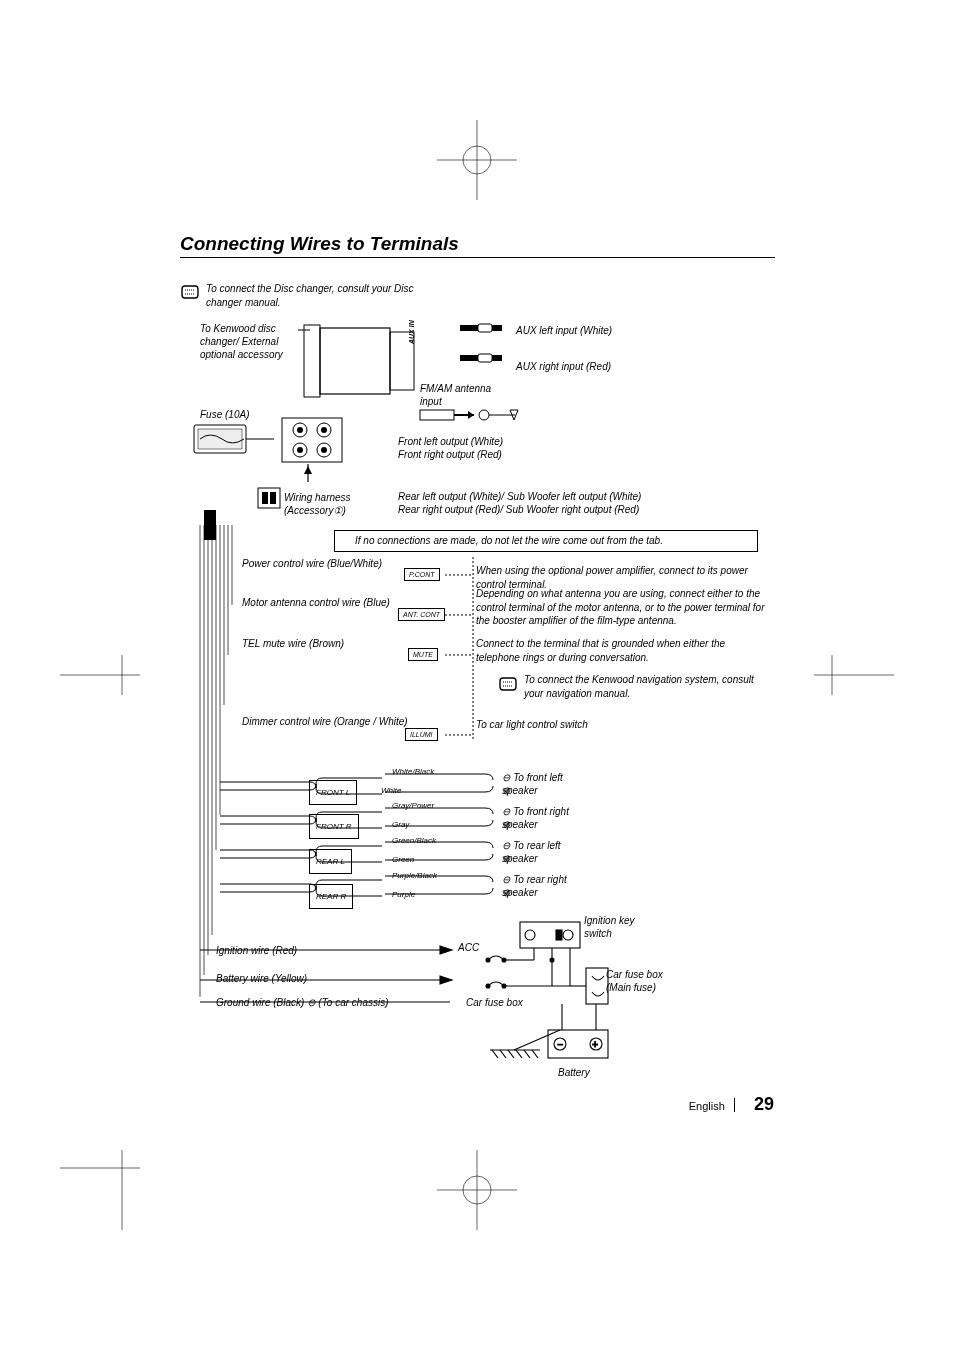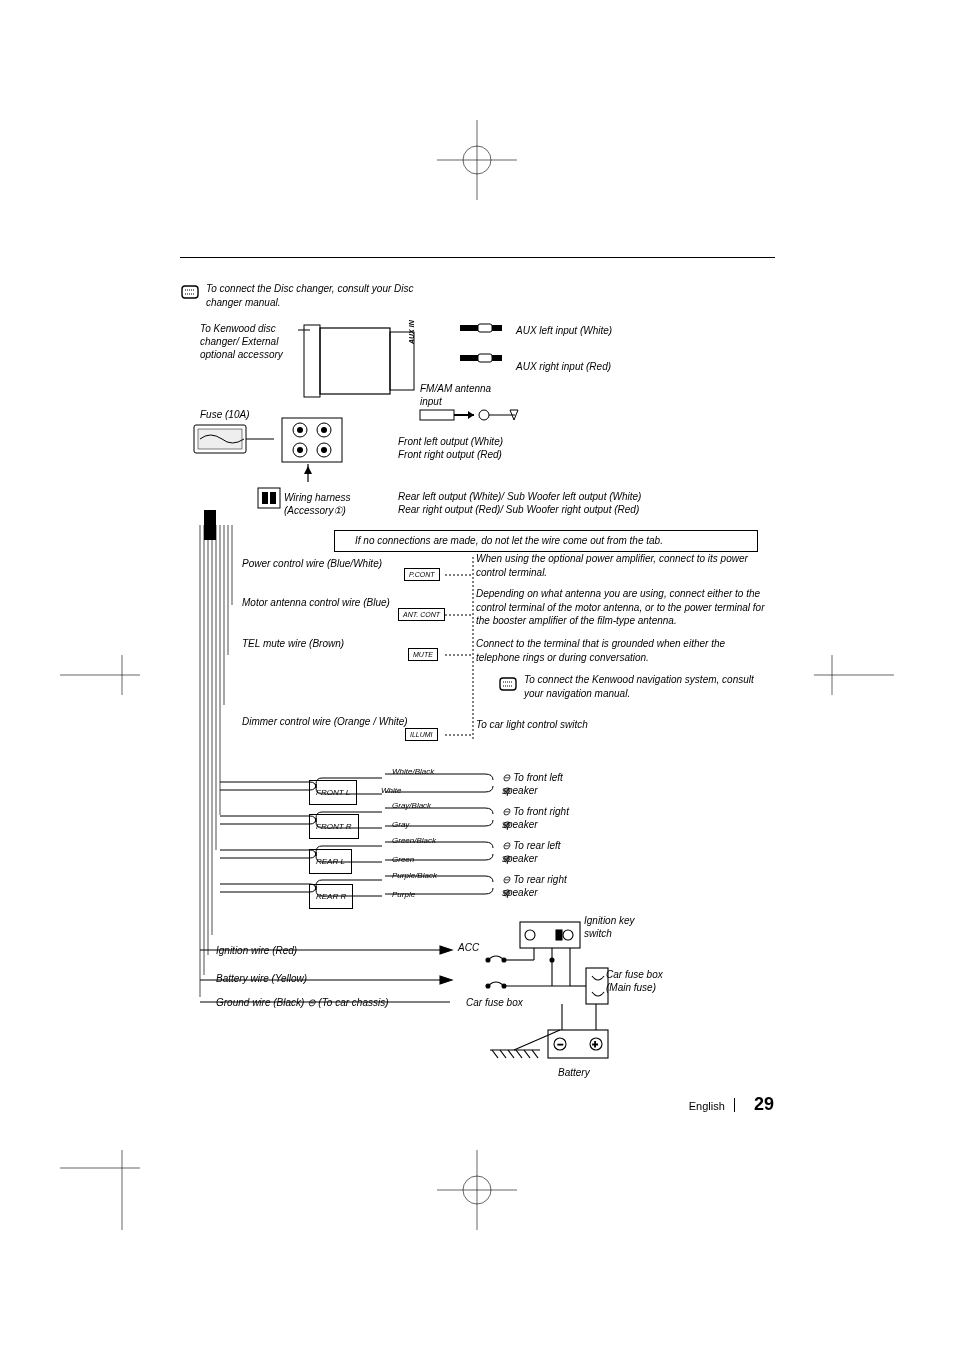--- a/index.html
+++ b/index.html
@@ -42,20 +42,21 @@
     <line x1="40" y1="0" x2="40" y2="80" stroke="#000" stroke-width="0.6"></line>
     <line x1="0" y1="40" x2="80" y2="40" stroke="#000" stroke-width="0.6"></line>
     <circle cx="40" cy="40" r="14" fill="none" stroke="#000" stroke-width="0.6"></circle>
   </svg>
 
   <svg style="left:60px;top:1150px" width="80" height="80">
     <line x1="62" y1="0" x2="62" y2="80" stroke="#000" stroke-width="0.6"></line>
     <line x1="0" y1="18" x2="80" y2="18" stroke="#000" stroke-width="0.6"></line>
   </svg>
 
+  <div class="title">Connecting Wires to Terminals</div>
   <div class="hr-line"></div>
 
   <div class="canvas">
 
     <svg style="left:0;top:4px" width="20" height="16">
       <rect x="2" y="2" width="16" height="12" rx="3" fill="none" stroke="#000" stroke-width="1.4"></rect>
       <line x1="5" y1="6" x2="15" y2="6" stroke="#000" stroke-width="1" stroke-dasharray="1 1"></line>
       <line x1="5" y1="10" x2="15" y2="10" stroke="#000" stroke-width="1" stroke-dasharray="1 1"></line>
     </svg>
     <div class="phrase" style="left:26px;top:2px;width:220px">To connect the Disc changer, consult your Disc changer manual.</div>
@@ -133,21 +134,21 @@
         <line x1="20" y1="0" x2="20" y2="325"></line>
           <line x1="24" y1="0" x2="24" y2="290"></line>
         <line x1="28" y1="0" x2="28" y2="180"></line>
           <line x1="32" y1="0" x2="32" y2="130"></line>
         <line x1="36" y1="0" x2="36" y2="80"></line>
       </g>
     </svg>
 
     <div class="lbl" style="left:62px;top:277px">Power control wire (Blue/White)</div>
     <div class="box" style="left:224px;top:288px">P.CONT</div>
-    <div class="phrase" style="left:296px;top:272px;width:280px">When using the optional power amplifier, connect to its power control terminal.</div>
+    <div class="phrase" style="left:296px;top:284px;width:280px">When using the optional power amplifier, connect to its power control terminal.</div>
 
     <div class="lbl" style="left:62px;top:316px">Motor antenna control wire (Blue)</div>
     <div class="box" style="left:218px;top:328px">ANT. CONT</div>
     <div class="phrase" style="left:296px;top:307px;width:292px">Depending on what antenna you are using, connect either to the control terminal of the motor antenna, or to the power terminal for the booster amplifier of the film-type antenna.</div>
 
     <div class="lbl" style="left:62px;top:357px">TEL mute wire (Brown)</div>
     <div class="box" style="left:228px;top:368px">MUTE</div>
     <div class="phrase" style="left:296px;top:357px;width:290px">Connect to the terminal that is grounded when either the telephone rings or during conversation.</div>
 
     <svg style="left:318px;top:396px" width="20" height="16">
@@ -164,21 +165,21 @@
     <svg style="left:265px;top:275px" width="40" height="195">
       <line x1="0" y1="20" x2="28" y2="20" stroke="#000" stroke-dasharray="2 2"></line>
       <line x1="0" y1="60" x2="28" y2="60" stroke="#000" stroke-dasharray="2 2"></line>
       <line x1="0" y1="100" x2="28" y2="100" stroke="#000" stroke-dasharray="2 2"></line>
       <line x1="0" y1="180" x2="28" y2="180" stroke="#000" stroke-dasharray="2 2"></line>
       <line x1="28" y1="2" x2="28" y2="184" stroke="#000" stroke-dasharray="2 2"></line>
     </svg>
 
     <div class="lbl mini" style="left:212px;top:487px">White/Black</div>
     <div class="lbl mini" style="left:201px;top:506px">White</div>
-    <div class="lbl mini" style="left:212px;top:521px">Gray/Black</div>
+    <div class="lbl mini" style="left:212px;top:521px">Gray/Power</div>
     <div class="lbl mini" style="left:212px;top:540px">Gray</div>
     <div class="lbl mini" style="left:212px;top:556px">Green/Black</div>
     <div class="lbl mini" style="left:212px;top:575px">Green</div>
     <div class="lbl mini" style="left:212px;top:591px">Purple/Black</div>
     <div class="lbl mini" style="left:212px;top:610px">Purple</div>
 
     <div class="tag" style="left:129px;top:500px">FRONT  L</div>
     <div class="tag" style="left:129px;top:534px">FRONT  R</div>
     <div class="tag" style="left:129px;top:569px">REAR  L</div>
     <div class="tag" style="left:129px;top:604px">REAR  R</div>

